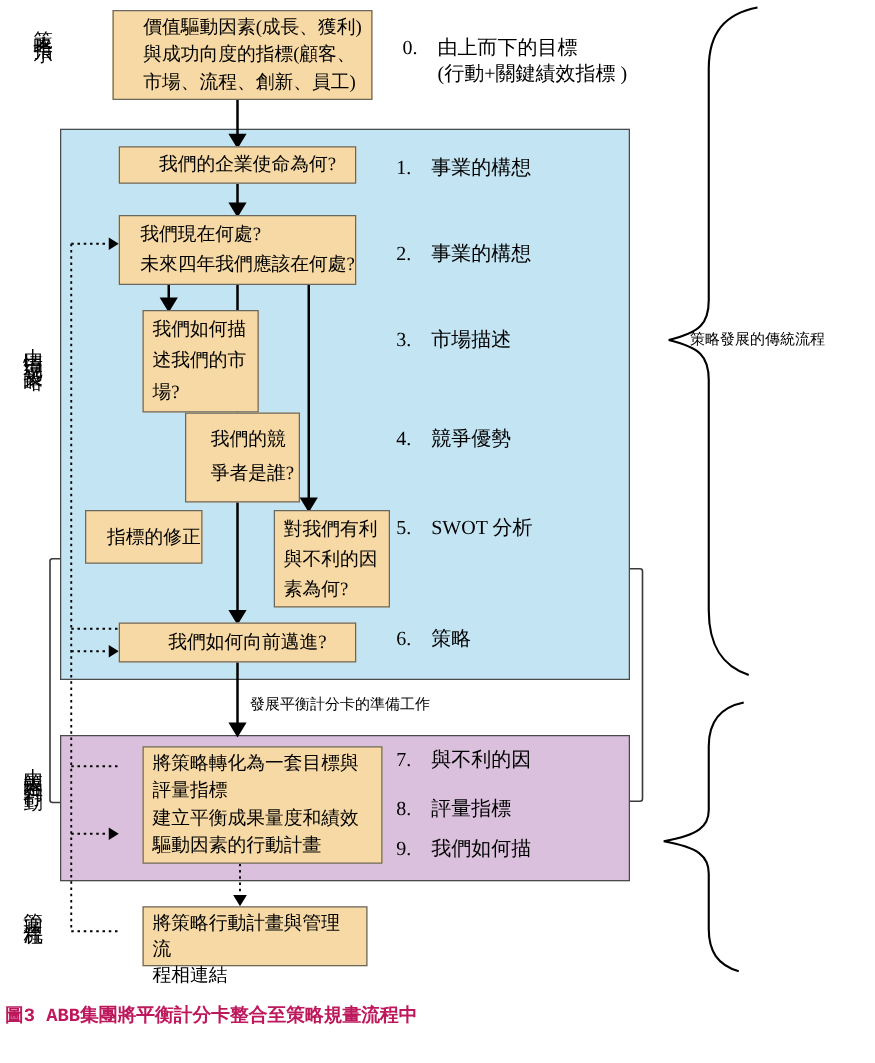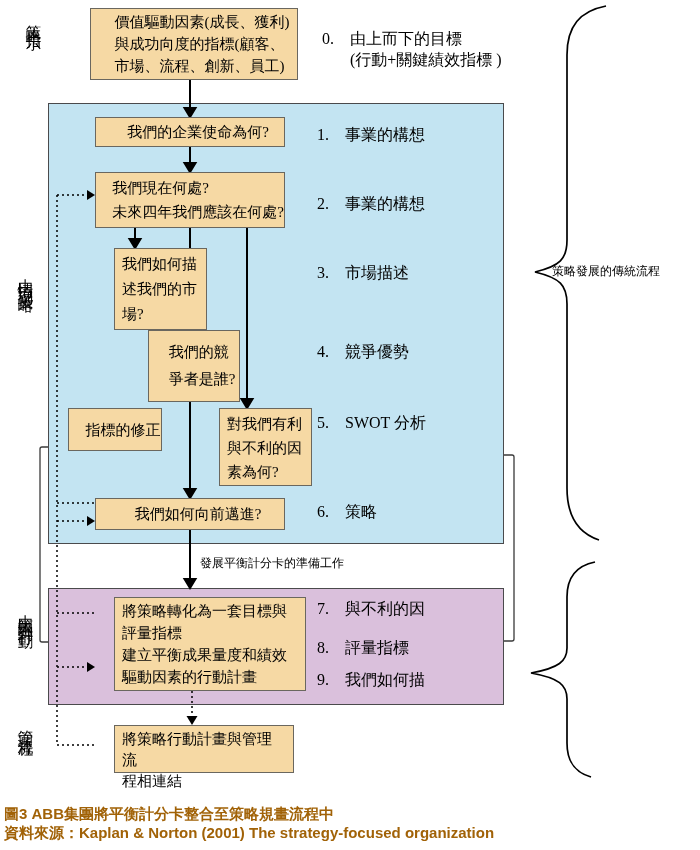--- a/index.html
+++ b/index.html
@@ -19,22 +19,22 @@
     font-size:15px;line-height:22px;white-space:pre-line;
   }
   .obox.center{display:flex;align-items:center;justify-content:center;text-align:left;padding-left:16px;}
   .obox.leftpad{padding:3px 7px;margin-left:19px;}
   .step{position:absolute;display:flex;font-size:16px;line-height:21px;}
   .step .num{width:28px;flex:none;}
   .step .txt{white-space:pre-line;}
   .annot{position:absolute;font-size:12px;line-height:20px;}
   .caption{
     position:absolute;left:4px;top:804px;
-    font-family:Liberation Sans, sans-serif;
-    font-weight:bold;font-size:15px;line-height:19px;color:#a16207;
+    font-family:Liberation Mono, monospace;
+    font-weight:bold;font-size:15px;line-height:19px;color:#be185d;
   }
   svg.overlay{position:absolute;left:0;top:0;pointer-events:none;}
 </style>
 </head>
 <body>
 
 <div class="canvas">
 
   <div class="container blue" style="left:48px;top:103px;width:456px;height:441px;"></div>
   <div class="container purple" style="left:48px;top:588px;width:456px;height:117px;"></div>
@@ -168,16 +168,15 @@
   <div class="step" style="left:317px;top:669px;">
     <span class="num">9.</span>
     <span class="txt">我們如何描</span>
     </div>
 
   <div class="annot" style="left:200px;top:553px;">發展平衡計分卡的準備工作</div>
   <div class="annot" style="left:552px;top:261px;">策略發展的傳統流程</div>
 
   <div class="caption">
     <div>圖3  ABB集團將平衡計分卡整合至策略規畫流程中</div>
-    <div>資料來源：Kaplan &amp; Norton (2001) The strategy-focused organization</div>
   </div>
 
 </div>
 
 </body></html>

